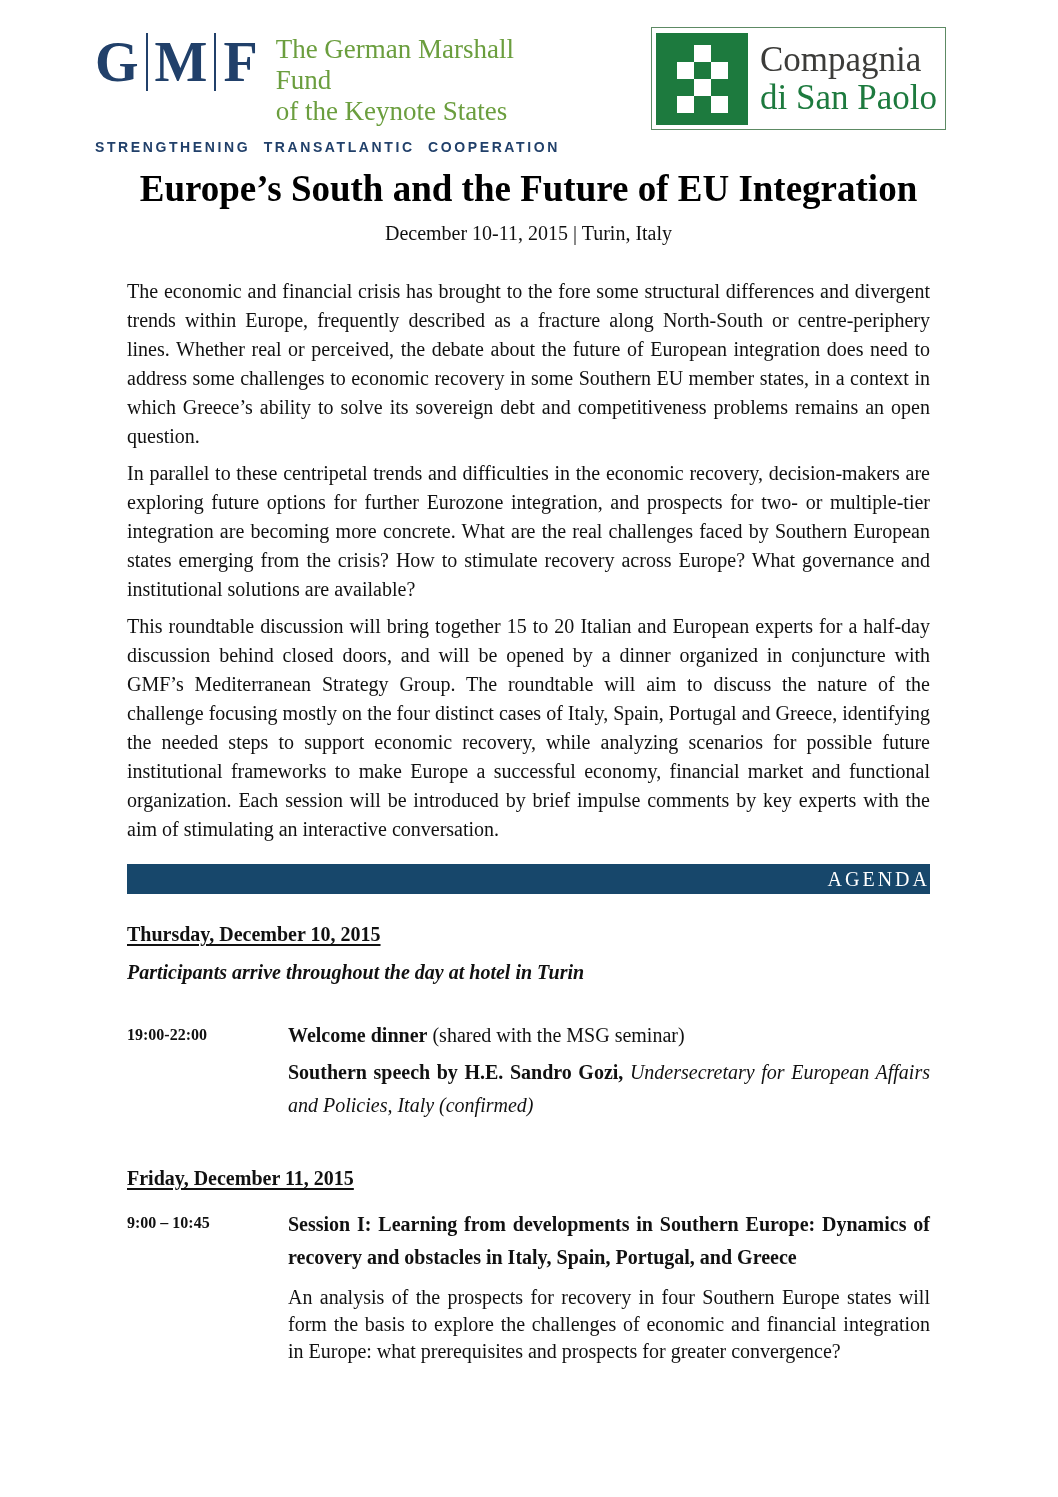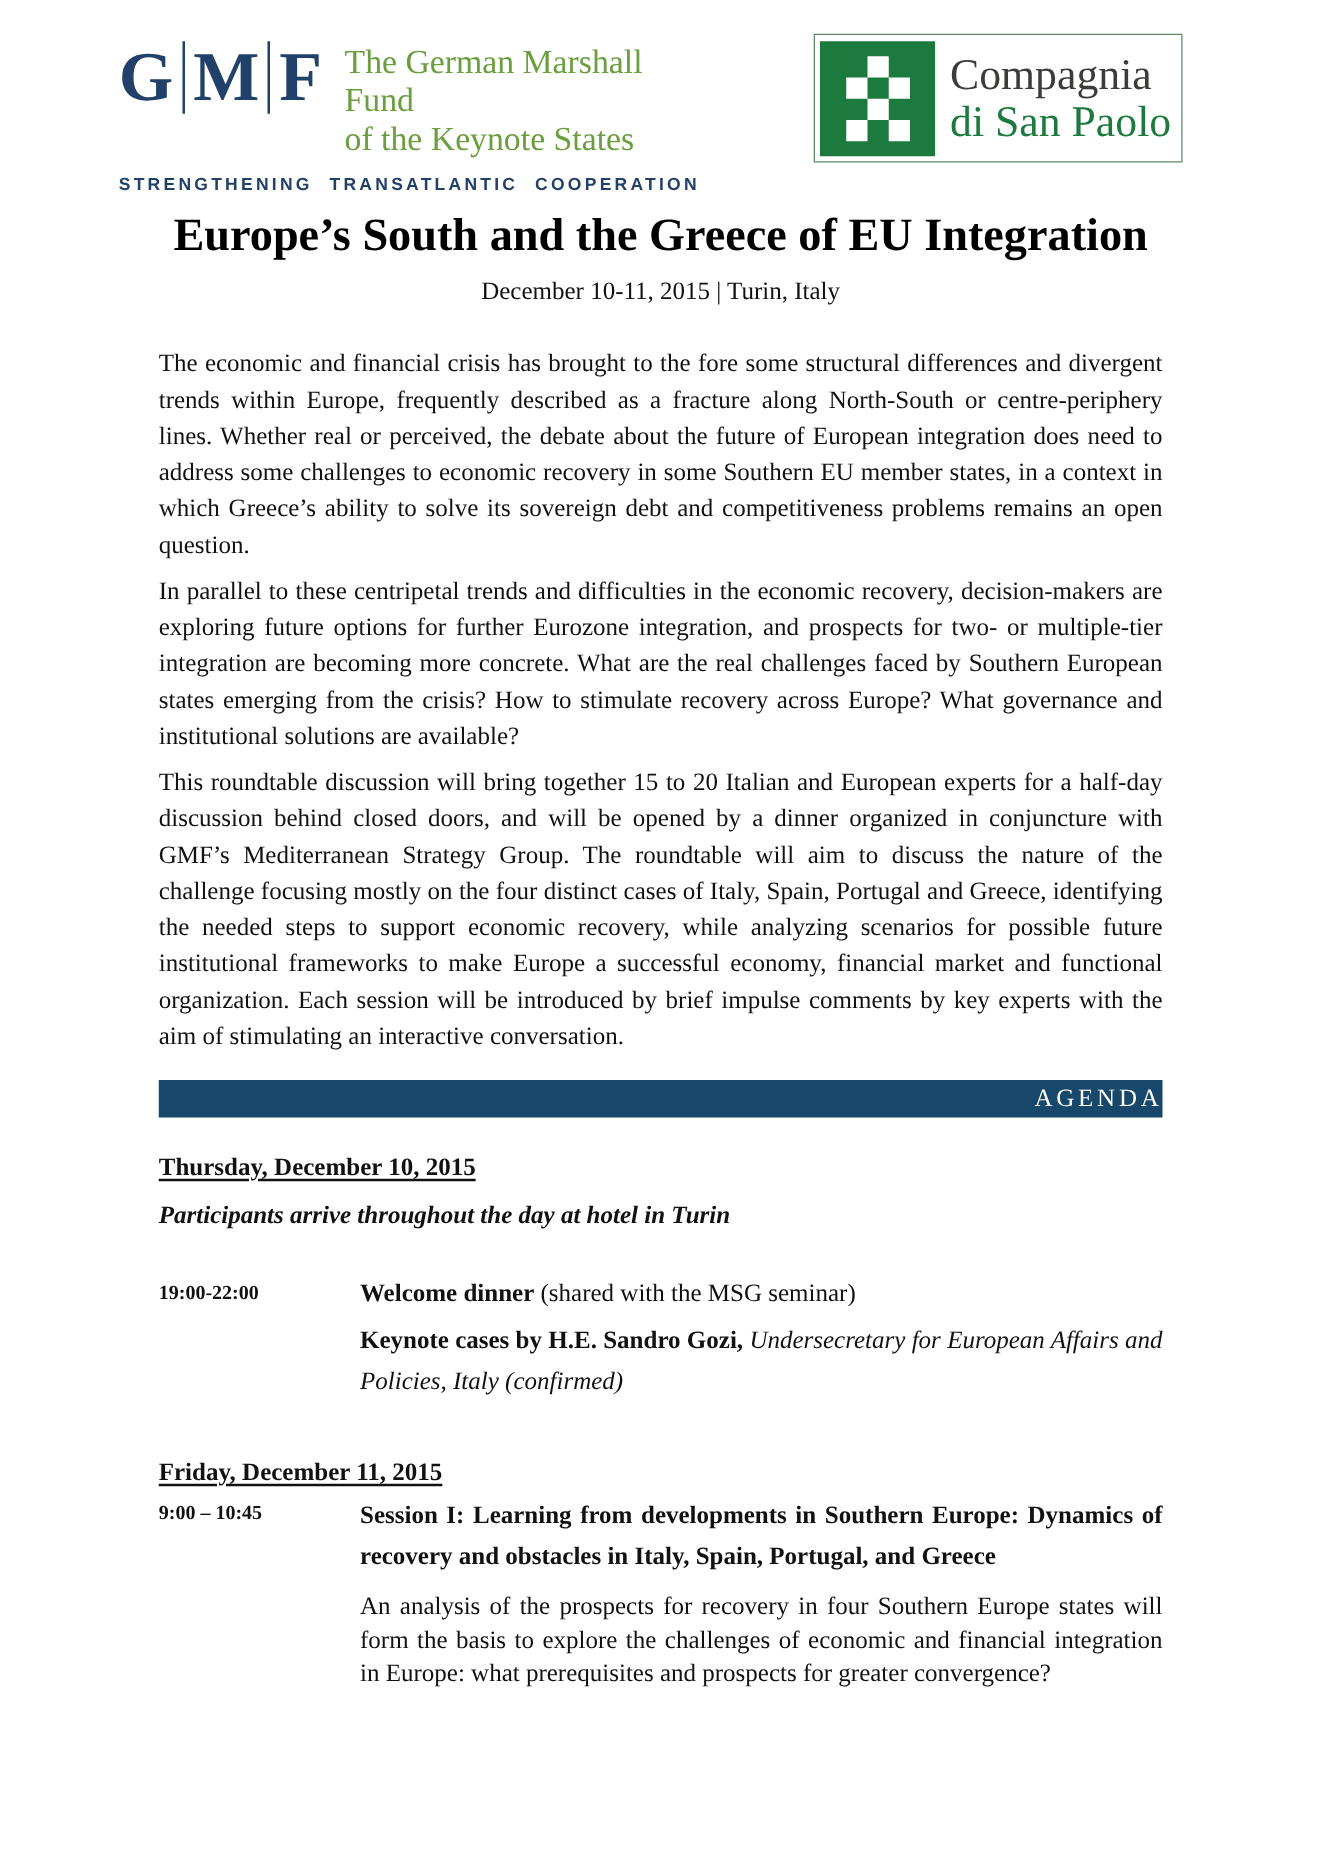--- a/index.html
+++ b/index.html
@@ -91,21 +91,21 @@
     font-weight: bold; font-style: italic;
   }
 
   .agenda-row { display: flex; margin-top: 34px; }
   .agenda-time { width: 161px; flex-shrink: 0; font-weight: bold; font-size: 16px; line-height: 30px; }
   .agenda-desc { flex: 1; font-size: 20px; }
   .agenda-desc .line1 { line-height: 30px; }
   .agenda-desc .keynote { margin-top: 6px; line-height: 33px; text-align: justify; }
   .agenda-desc .session-title { font-weight: bold; line-height: 33px; text-align: justify; }
   .agenda-desc .session-desc { margin-top: 10px; line-height: 27px; text-align: justify; }
-  .friday-row { margin-top: 4px; justify-content: center; }
+  .friday-row { margin-top: 16px; justify-content: center; }
   b.inline-bold { font-weight: bold; }
   i.inline-italic { font-style: italic; }
 </style>
 </head>
 <body>
 
 <div class="page">
 
   <div class="gmf">
     <div class="gmf-top">
@@ -141,41 +141,41 @@
           <i class="w"></i>
       </div>
     </div>
     <div class="csp-text">
       <div class="csp-line1">Compagnia</div>
       <div class="csp-line2">di San Paolo</div>
     </div>
   </div>
 
   <div class="content">
-    <h1 class="doc-title">Europe’s South and the Greece of EU Integration</h1>
+    <h1 class="doc-title">Europe’s South and the Future of EU Integration</h1>
     <div class="dateline">December 10-11, 2015 | Turin, Italy</div>
 
     <p class="body-par">The economic and financial crisis has brought to the fore some structural differences and divergent trends within Europe, frequently described as a fracture along North-South or centre-periphery lines. Whether real or perceived, the debate about the future of European integration does need to address some challenges to economic recovery in some Southern EU member states, in a context in which Greece’s ability to solve its sovereign debt and competitiveness problems remains an open question.</p>
     <p class="body-par">In parallel to these centripetal trends and difficulties in the economic recovery, decision-makers are exploring future options for further Eurozone integration, and prospects for two- or multiple-tier integration are becoming more concrete. What are the real challenges faced by Southern European states emerging from the crisis? How to stimulate recovery across Europe? What governance and institutional solutions are available?</p>
     <p class="body-par">This roundtable discussion will bring together 15 to 20 Italian and European experts for a half-day discussion behind closed doors, and will be opened by a dinner organized in conjuncture with GMF’s Mediterranean Strategy Group. The roundtable will aim to discuss the nature of the challenge focusing mostly on the four distinct cases of Italy, Spain, Portugal and Greece, identifying the needed steps to support economic recovery, while analyzing scenarios for possible future institutional frameworks to make Europe a successful economy, financial market and functional organization. Each session will be introduced by brief impulse comments by key experts with the aim of stimulating an interactive conversation.</p>
 
     <div class="agenda-bar">AGENDA</div>
 
     <h2 class="day-heading">Thursday, December 10, 2015</h2>
     <div class="day-note">Participants arrive throughout the day at hotel in Turin</div>
 
     <div class="agenda-row">
       <div class="agenda-time">19:00-22:00</div>
       <div class="agenda-desc">
         <div class="line1">
           <b class="inline-bold">Welcome dinner</b>
           <span>(shared with the MSG seminar)</span>
         </div>
         <div class="keynote">
-          <b class="inline-bold">Keynote cases by H.E. Sandro Gozi,</b>
+          <b class="inline-bold">Southern speech by H.E. Sandro Gozi,</b>
           <i class="inline-italic">Undersecretary for European Affairs and Policies, Italy (confirmed)</i>
         </div>
       </div>
     </div>
 
     <h2 class="day-heading" style="margin-top:42px;">Friday, December 11, 2015</h2>
 
     <div class="agenda-row friday-row">
       <div class="agenda-time">9:00 – 10:45</div>
       <div class="agenda-desc">

